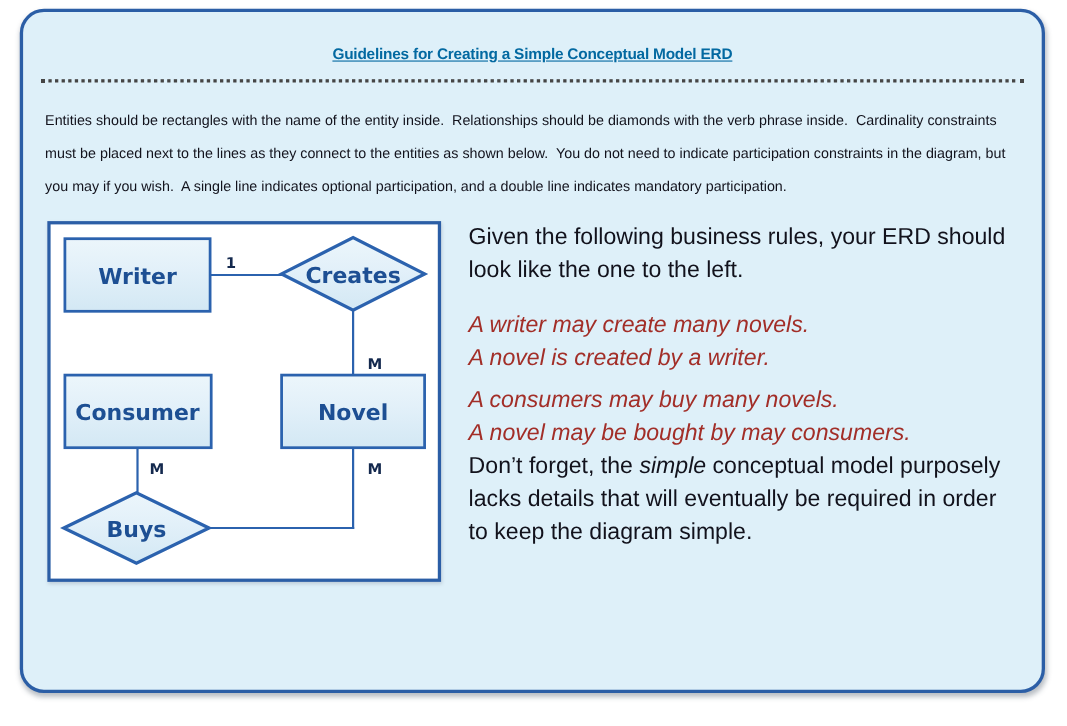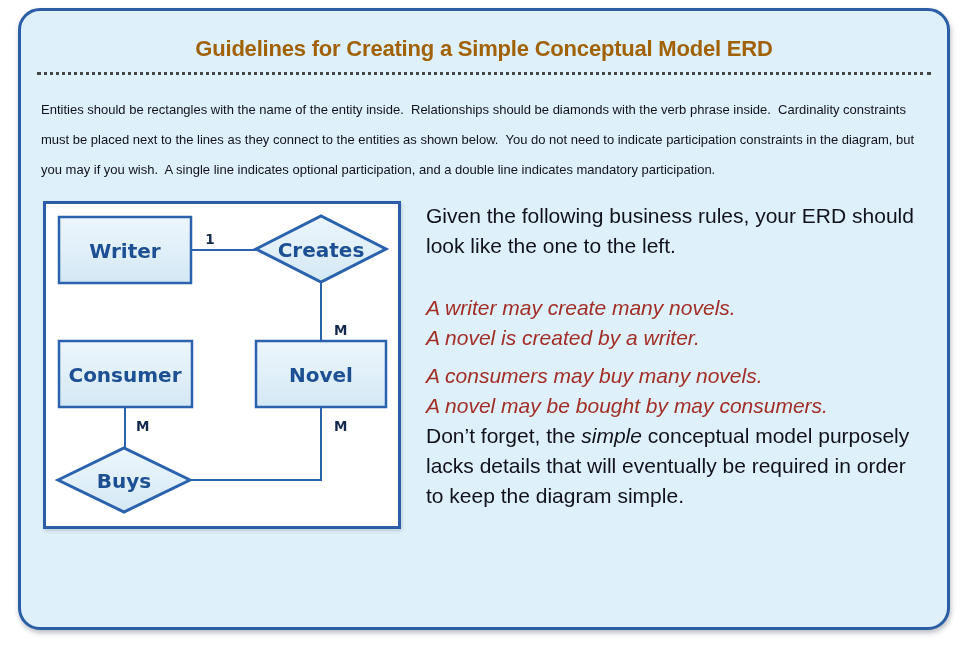--- a/index.html
+++ b/index.html
@@ -19,25 +19,26 @@
     height: 622px;
     box-sizing: border-box;
     background: #def0f9;
     border: 3px solid #2b5ea6;
     border-radius: 22px;
     box-shadow: 1px 3px 5px rgba(100,110,125,0.45);
   }
   .page-title {
     margin: 25px 16px 0 16px;
     text-align: center;
-    font-size: 22px;
+    font-size: 14px;
     line-height: 26px;
     font-weight: bold;
-    color: #a16207;
+    color: #0369a1;
     letter-spacing: -0.2px;
+    text-decoration: underline;
   }
   .dotted-rule {
     margin: 10px 16px 0 16px;
     height: 0;
     border: none;
     border-top: 3px dotted #454545;
   }
   .intro {
     margin: 20px 18px 0 20px;
     font-size: 13px;
@@ -95,21 +96,21 @@
     margin-left: 25px;
     font-size: 21px;
     line-height: 30px;
     color: #12121c;
   }
   .lead { margin: 0; }
   .rule-group {
     font-style: italic;
     color: #a22e28;
   }
-  .rule-group.first  { margin-top: 32px; }
+  .rule-group.first  { margin-top: 20px; }
   .rule-group.second { margin-top: 8px; }
   .note { margin-top: 0; }
   .note em { font-style: italic; }
 </style>
 </head>
 <body>
 
 <div class="frame">
 
   <div class="page-title">Guidelines for Creating a Simple Conceptual Model ERD</div>

